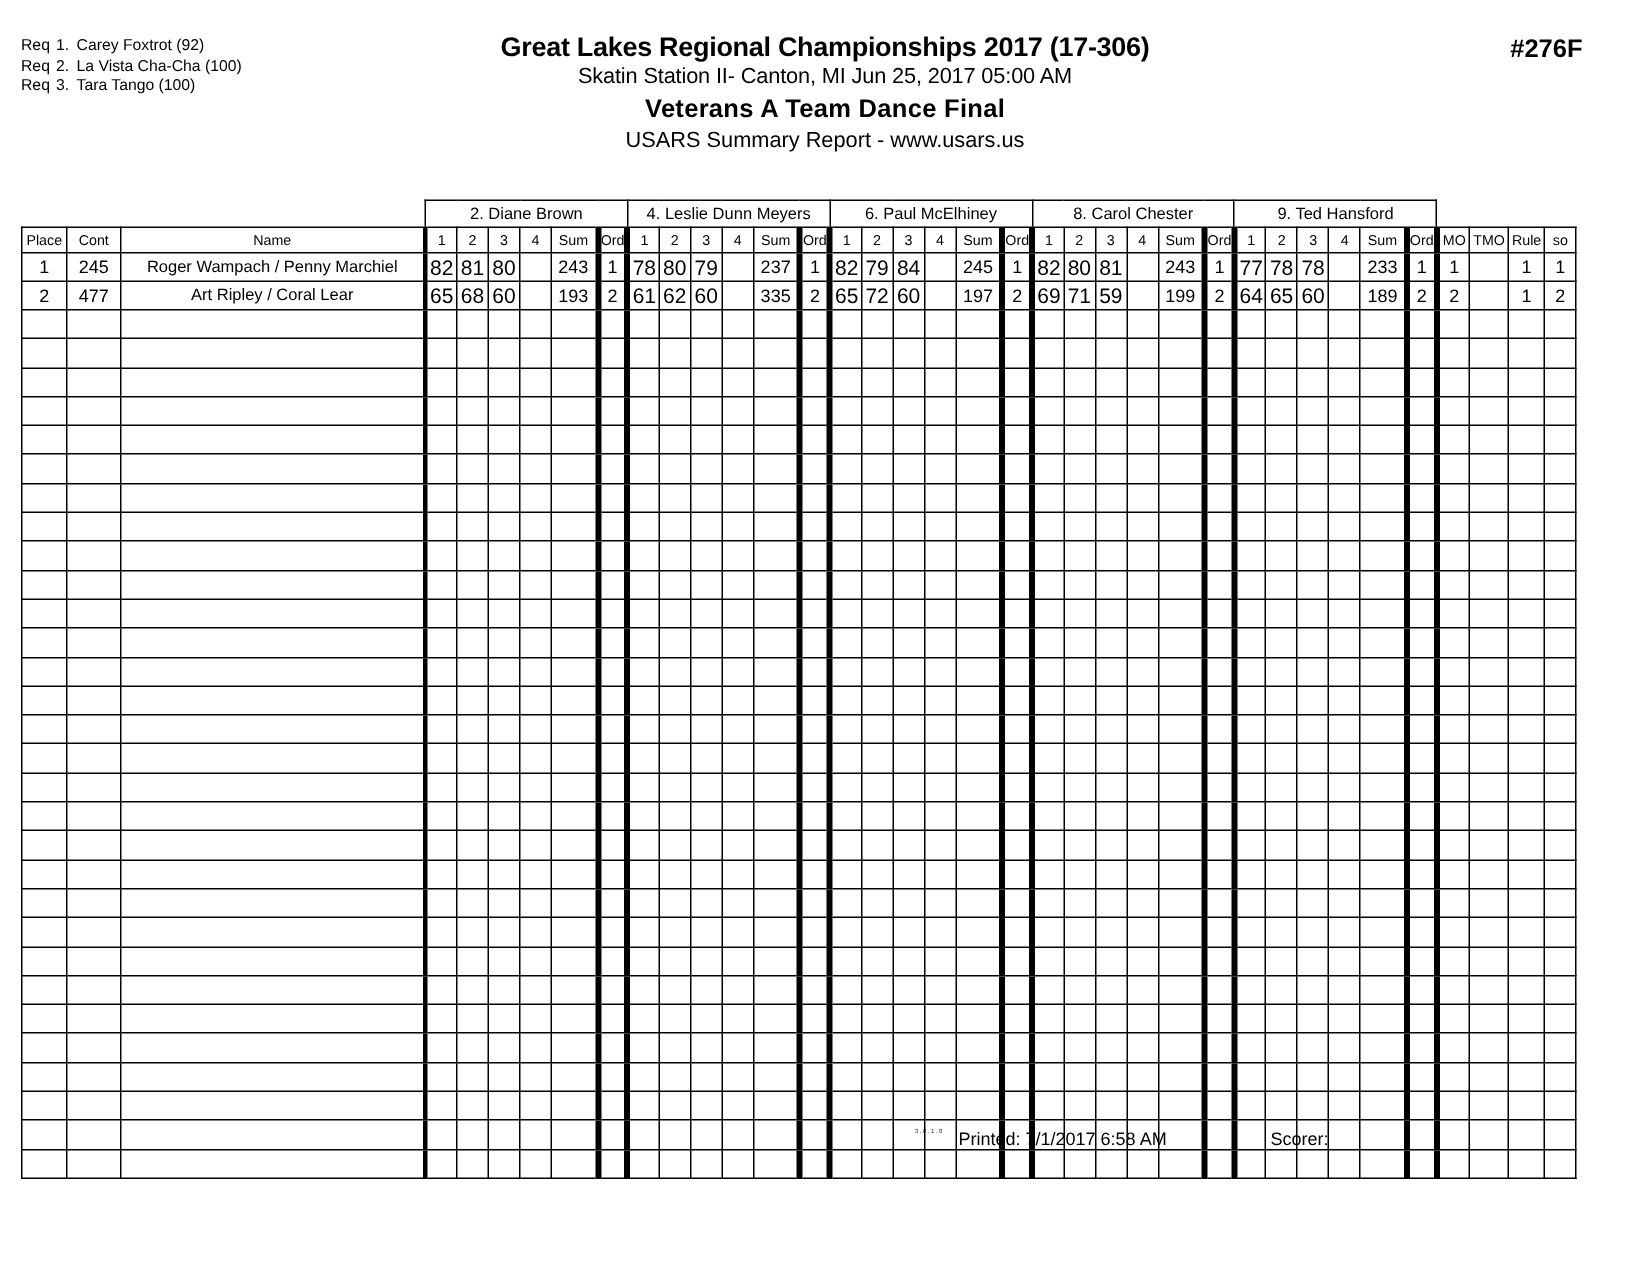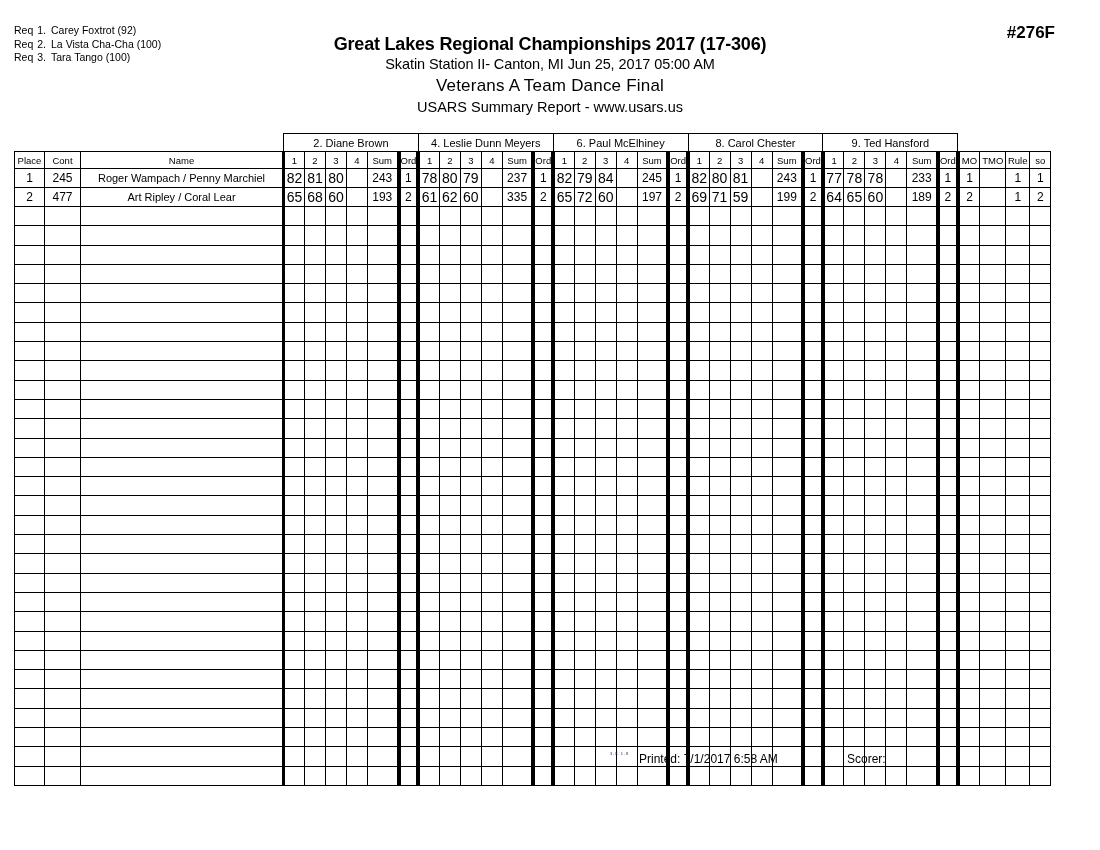--- a/index.html
+++ b/index.html
@@ -27,38 +27,38 @@
   }
   .req-line { display: block; }
   .req-tag { display: inline-block; }
   .req-num { display: inline-block; margin-left: 4px; }
   .req-text { display: inline-block; margin-left: 5px; }
 
   
   #title-block {
     position: absolute;
     left: 0;
-    top: 33px;
+    top: 20px;
     width: 1100px;
     text-align: center;
   }
   #event-title {
     font-size: 18px;
     font-weight: bold;
     letter-spacing: -0.2px;
     line-height: 22px;
   }
   #venue-line {
     font-size: 14.5px;
     line-height: 19px;
     letter-spacing: -0.1px;
   }
   #division-title {
     font-size: 17px;
-    font-weight: normal;
+    font-weight: bold;
     line-height: 23px;
     letter-spacing: 0.2px;
   }
   #report-line {
     font-size: 14.5px;
     line-height: 21px;
   }
   #event-code {
     position: absolute;
     right: 45px;

